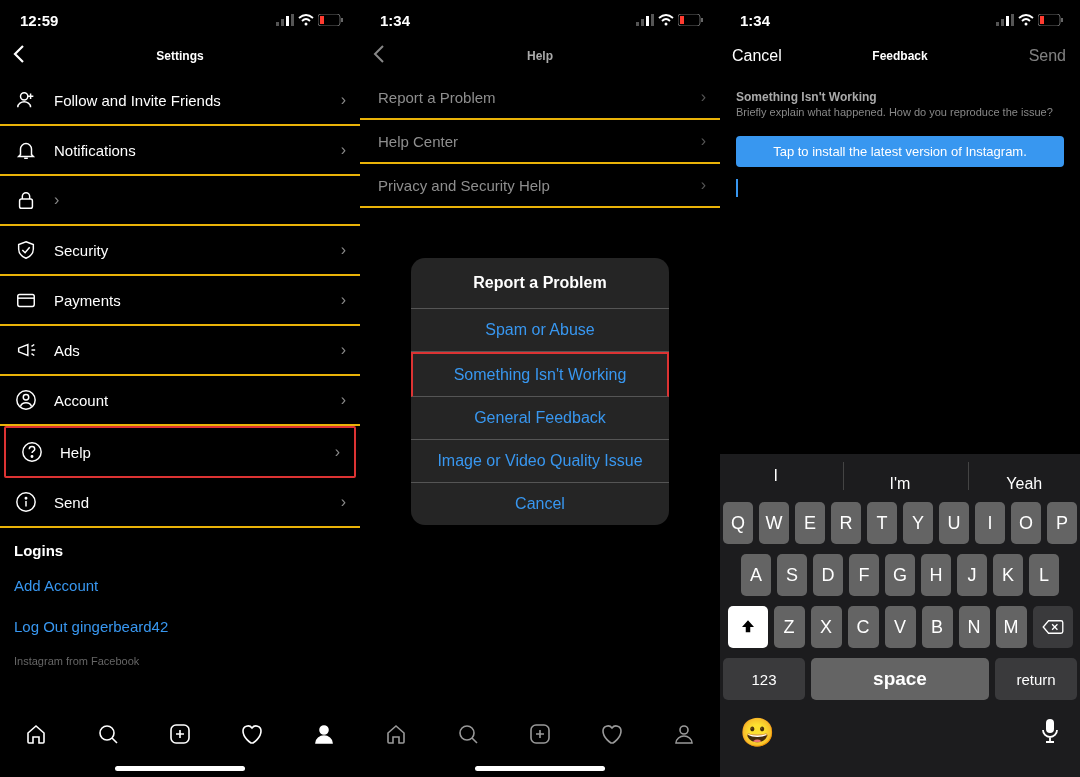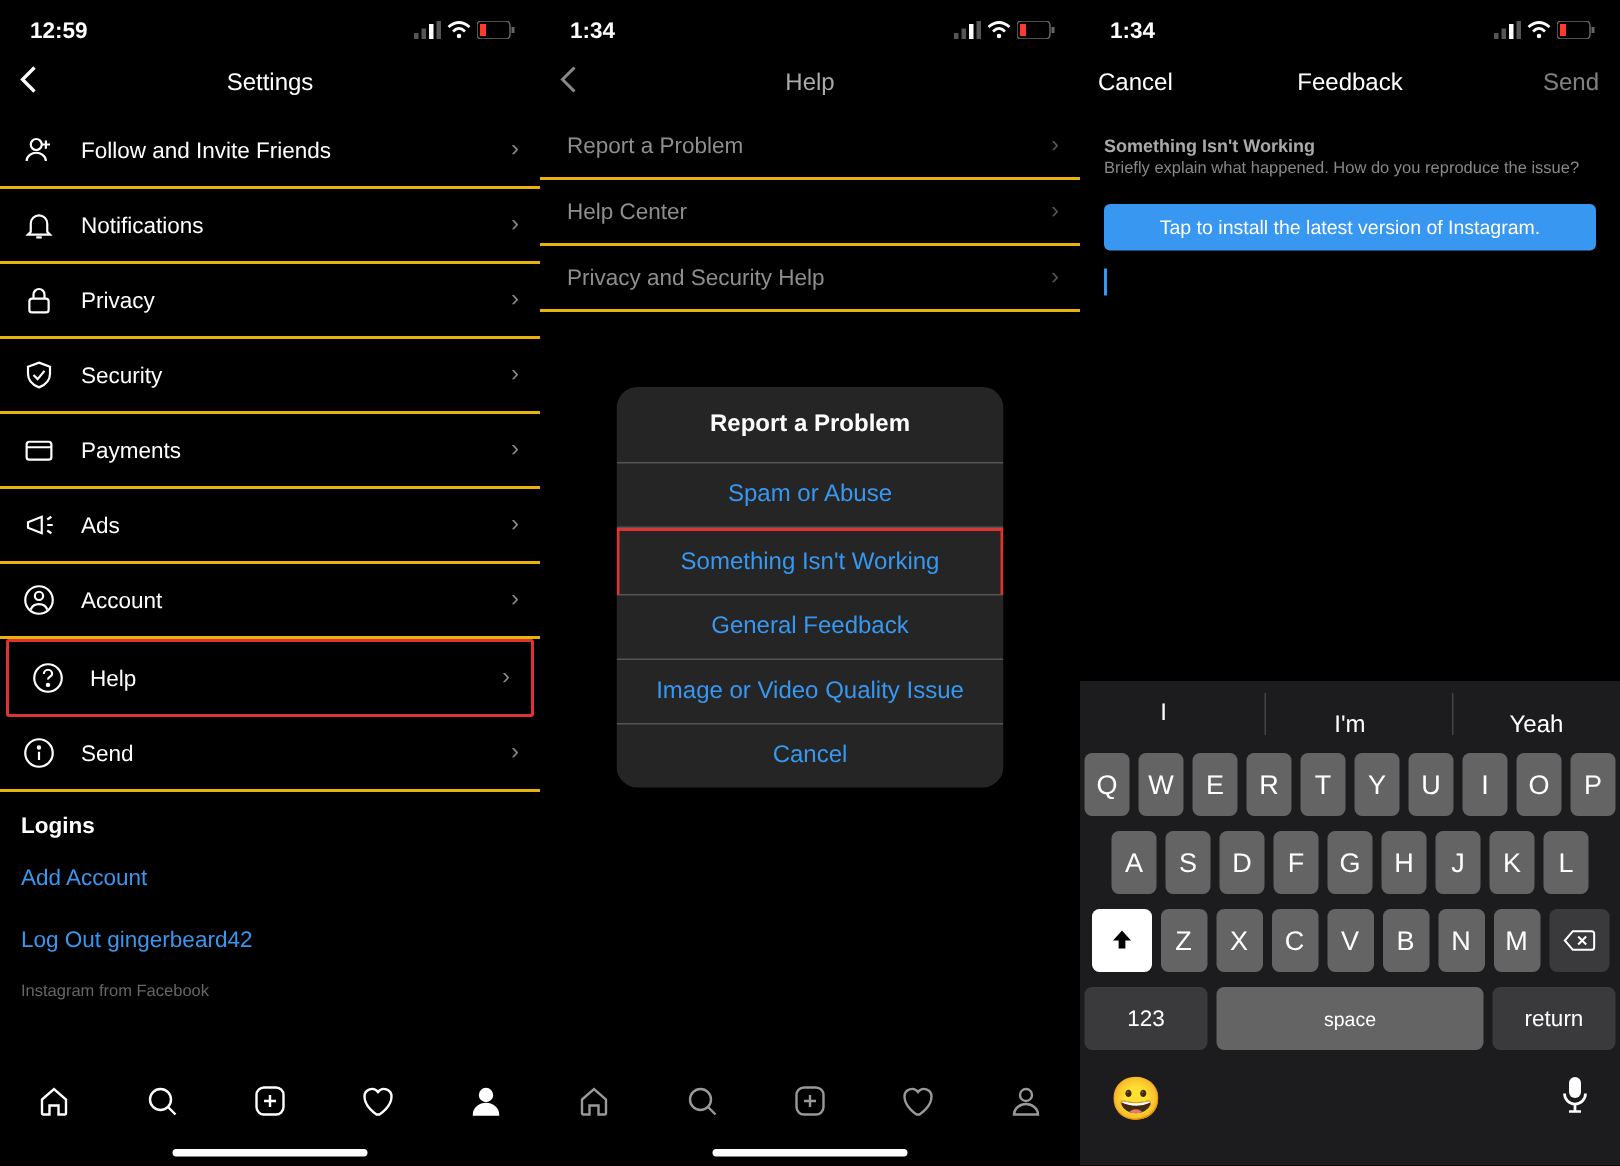--- a/index.html
+++ b/index.html
@@ -16,21 +16,21 @@
     display: flex; justify-content: space-between; align-items: center;
     padding: 6px 16px 2px 20px; font-size: 15px; font-weight: 600;
     height: 36px;
   }
   .status-icons { display: flex; gap: 4px; align-items: center; }
   .nav-header {
     display: flex; align-items: center; justify-content: center;
     position: relative; height: 40px; padding: 0 14px;
   }
   .nav-back { position: absolute; left: 12px; font-size: 24px; color: #fff; }
-  .nav-title { font-size: 16px; font-weight: 400; text-align: center; }
+  .nav-title { font-size: 12px; font-weight: 700; text-align: center; }
   .nav-cancel { position: absolute; left: 12px; font-size: 16px; color: #fff; }
   .nav-send { position: absolute; right: 14px; font-size: 16px; color: rgba(255,255,255,0.5); }
   .list { flex: 1; }
   .row {
     display: flex; align-items: center; padding: 12px 14px 12px 14px;
     gap: 16px; border-bottom: 2px solid #eab308;
   }
   .row .label { flex: 1; font-size: 15px; font-weight: 400; }
   .row .chev { color: #888; font-size: 16px; }
   .row.dim .label { color: #8e8e8e; }
@@ -138,21 +138,20 @@
       <span class="label">Notifications</span>
       <span class="chev">›</span>
     </div>
     <div class="row">
       <span class="icon-slot">
           <svg width="22" height="22" viewBox="0 0 24 24">
             <rect x="5" y="11" width="14" height="10" rx="2"></rect>
             <path d="M8 11V8a4 4 0 018 0v3"></path>
           </svg>
         </span>
-      <span class="label">Privacy</span>
       <span class="chev">›</span>
     </div>
     <div class="row">
       <span class="icon-slot">
           <svg width="22" height="22" viewBox="0 0 24 24">
             <path d="M12 3l8 3v5c0 5-3 8-8 10-5-2-8-5-8-10V6z"></path>
             <path d="M8 12l3 3 5-6"></path>
           </svg>
         </span>
       <span class="label">Security</span>
@@ -395,21 +394,21 @@
         <div class="key">M</div>
         <div class="key sp">
             <svg width="22" height="16" viewBox="0 0 24 18">
               <path d="M7 2h14a2 2 0 012 2v10a2 2 0 01-2 2H7l-6-7z" fill="none" stroke="#fff" stroke-width="1.5"></path>
               <path d="M11 6l6 6M17 6l-6 6" stroke="#fff" stroke-width="1.5"></path>
             </svg>
           </div>
       </div>
       <div class="kb-row r4">
         <div class="key sp" style="flex:0 0 82px; font-size:15px;">123</div>
-        <div class="key wide" style="font-size:13px;">space</div>
+        <div class="key wide" style="font-size:19px;font-weight:bold;">space</div>
         <div class="key sp" style="flex:0 0 82px; font-size:15px;">return</div>
       </div>
     </div>
     <div class="kb-bottom">
       <span class="emoji">😀</span>
       <span class="mic"><svg width="20" height="26" viewBox="0 0 20 26">
             <rect x="6" y="1" width="8" height="14" rx="4" fill="#fff"></rect>
             <path d="M3 12a7 7 0 0014 0M10 19v5M6 24h8" stroke="#fff" fill="none" stroke-width="1.8"></path>
           </svg></span>
     </div>

